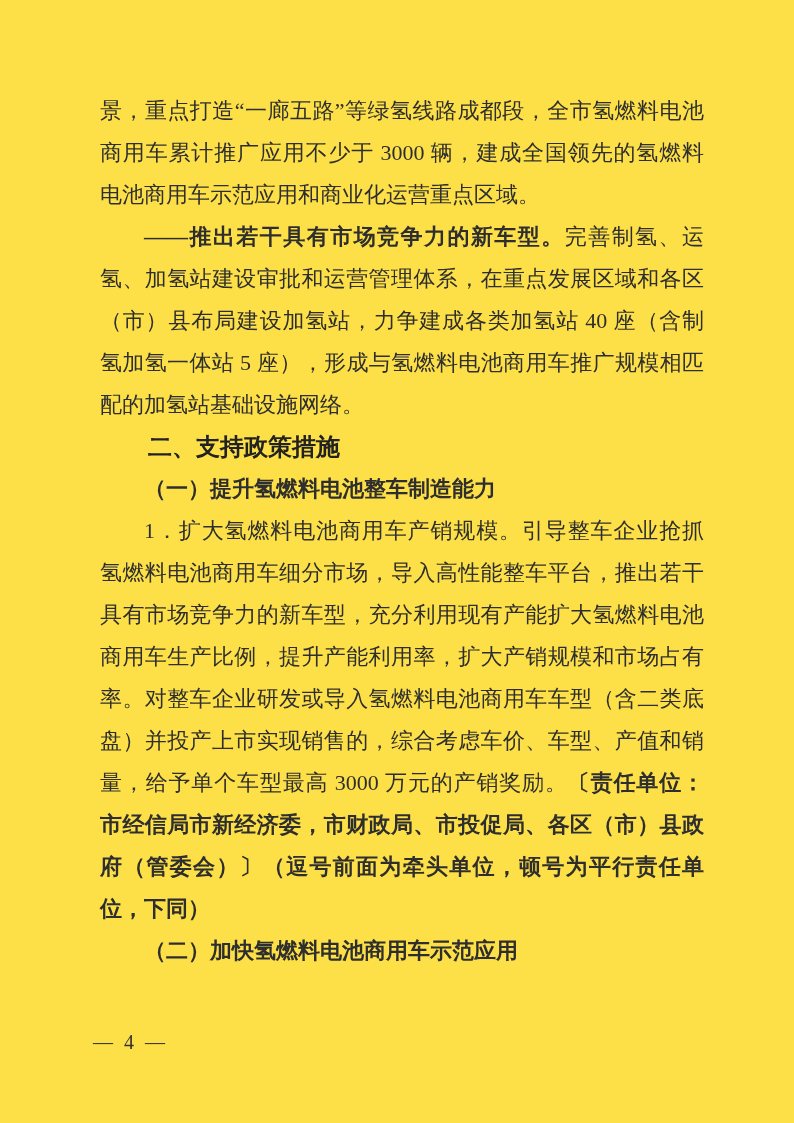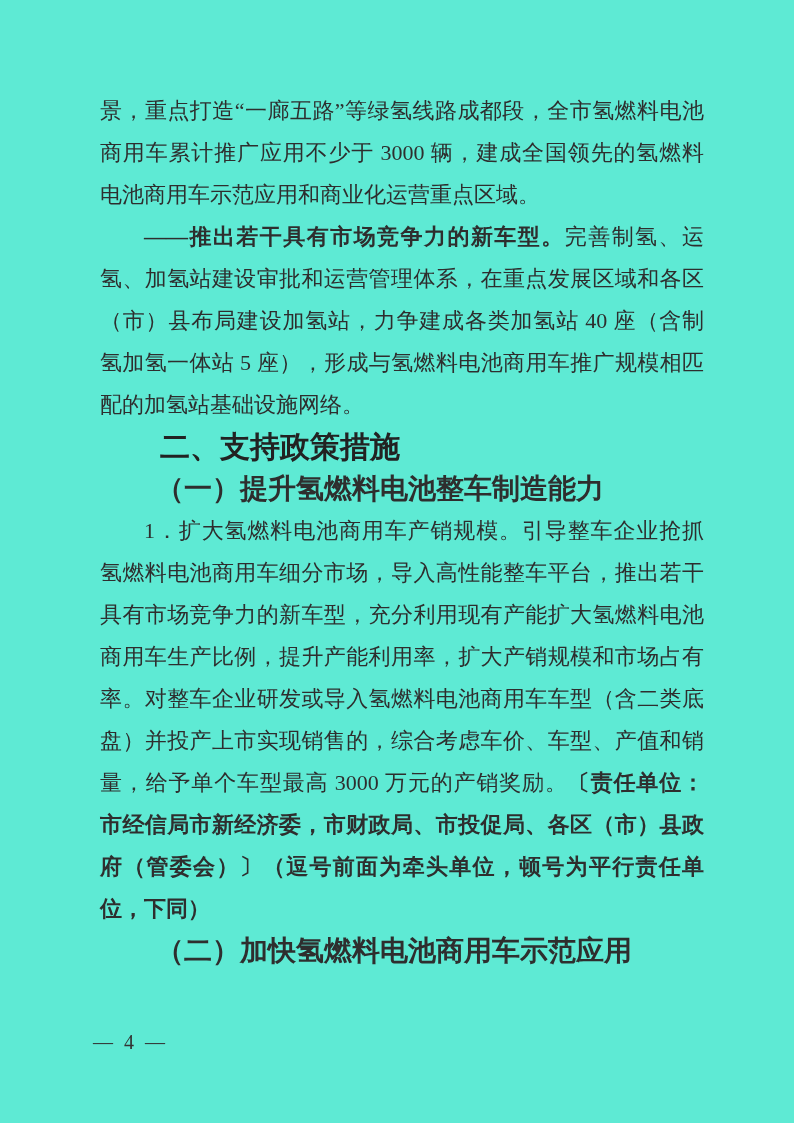--- a/index.html
+++ b/index.html
@@ -5,21 +5,21 @@
   * { margin: 0; padding: 0; box-sizing: border-box; }
   html, body {
     background: #ffffff;
     font-family: "Liberation Serif", serif;
   }
   .page {
     position: relative;
     width: 794px;
     height: 1123px;
     margin: 0 auto;
-    background: #5eead4;
+    background: #fde047;
     overflow: hidden;
   }
   .body-text {
     position: absolute;
     left: 100px;
     top: 90px;
     width: 604px;
     font-size: 22px;
     line-height: 42px;
     color: #2e2e2e;
@@ -29,29 +29,29 @@
     text-indent: 2em;
     margin: 0;
   }
   .para.no-indent {
     text-indent: 0;
   }
   .lead-bold {
     font-weight: bold;
   }
   .section-heading {
-    font-size: 30px;
+    font-size: 24px;
     line-height: 42px;
     font-weight: bold;
     text-indent: 2em;
     font-family: "Liberation Sans", sans-serif;
     color: #222222;
   }
   .sub-heading {
-    font-size: 28px;
+    font-size: 22px;
     line-height: 42px;
     font-weight: bold;
     text-indent: 2em;
     color: #2e2e2e;
   }
   .kaiti {
     
     color: #2e2e2e;
     font-weight: bold;
   }

